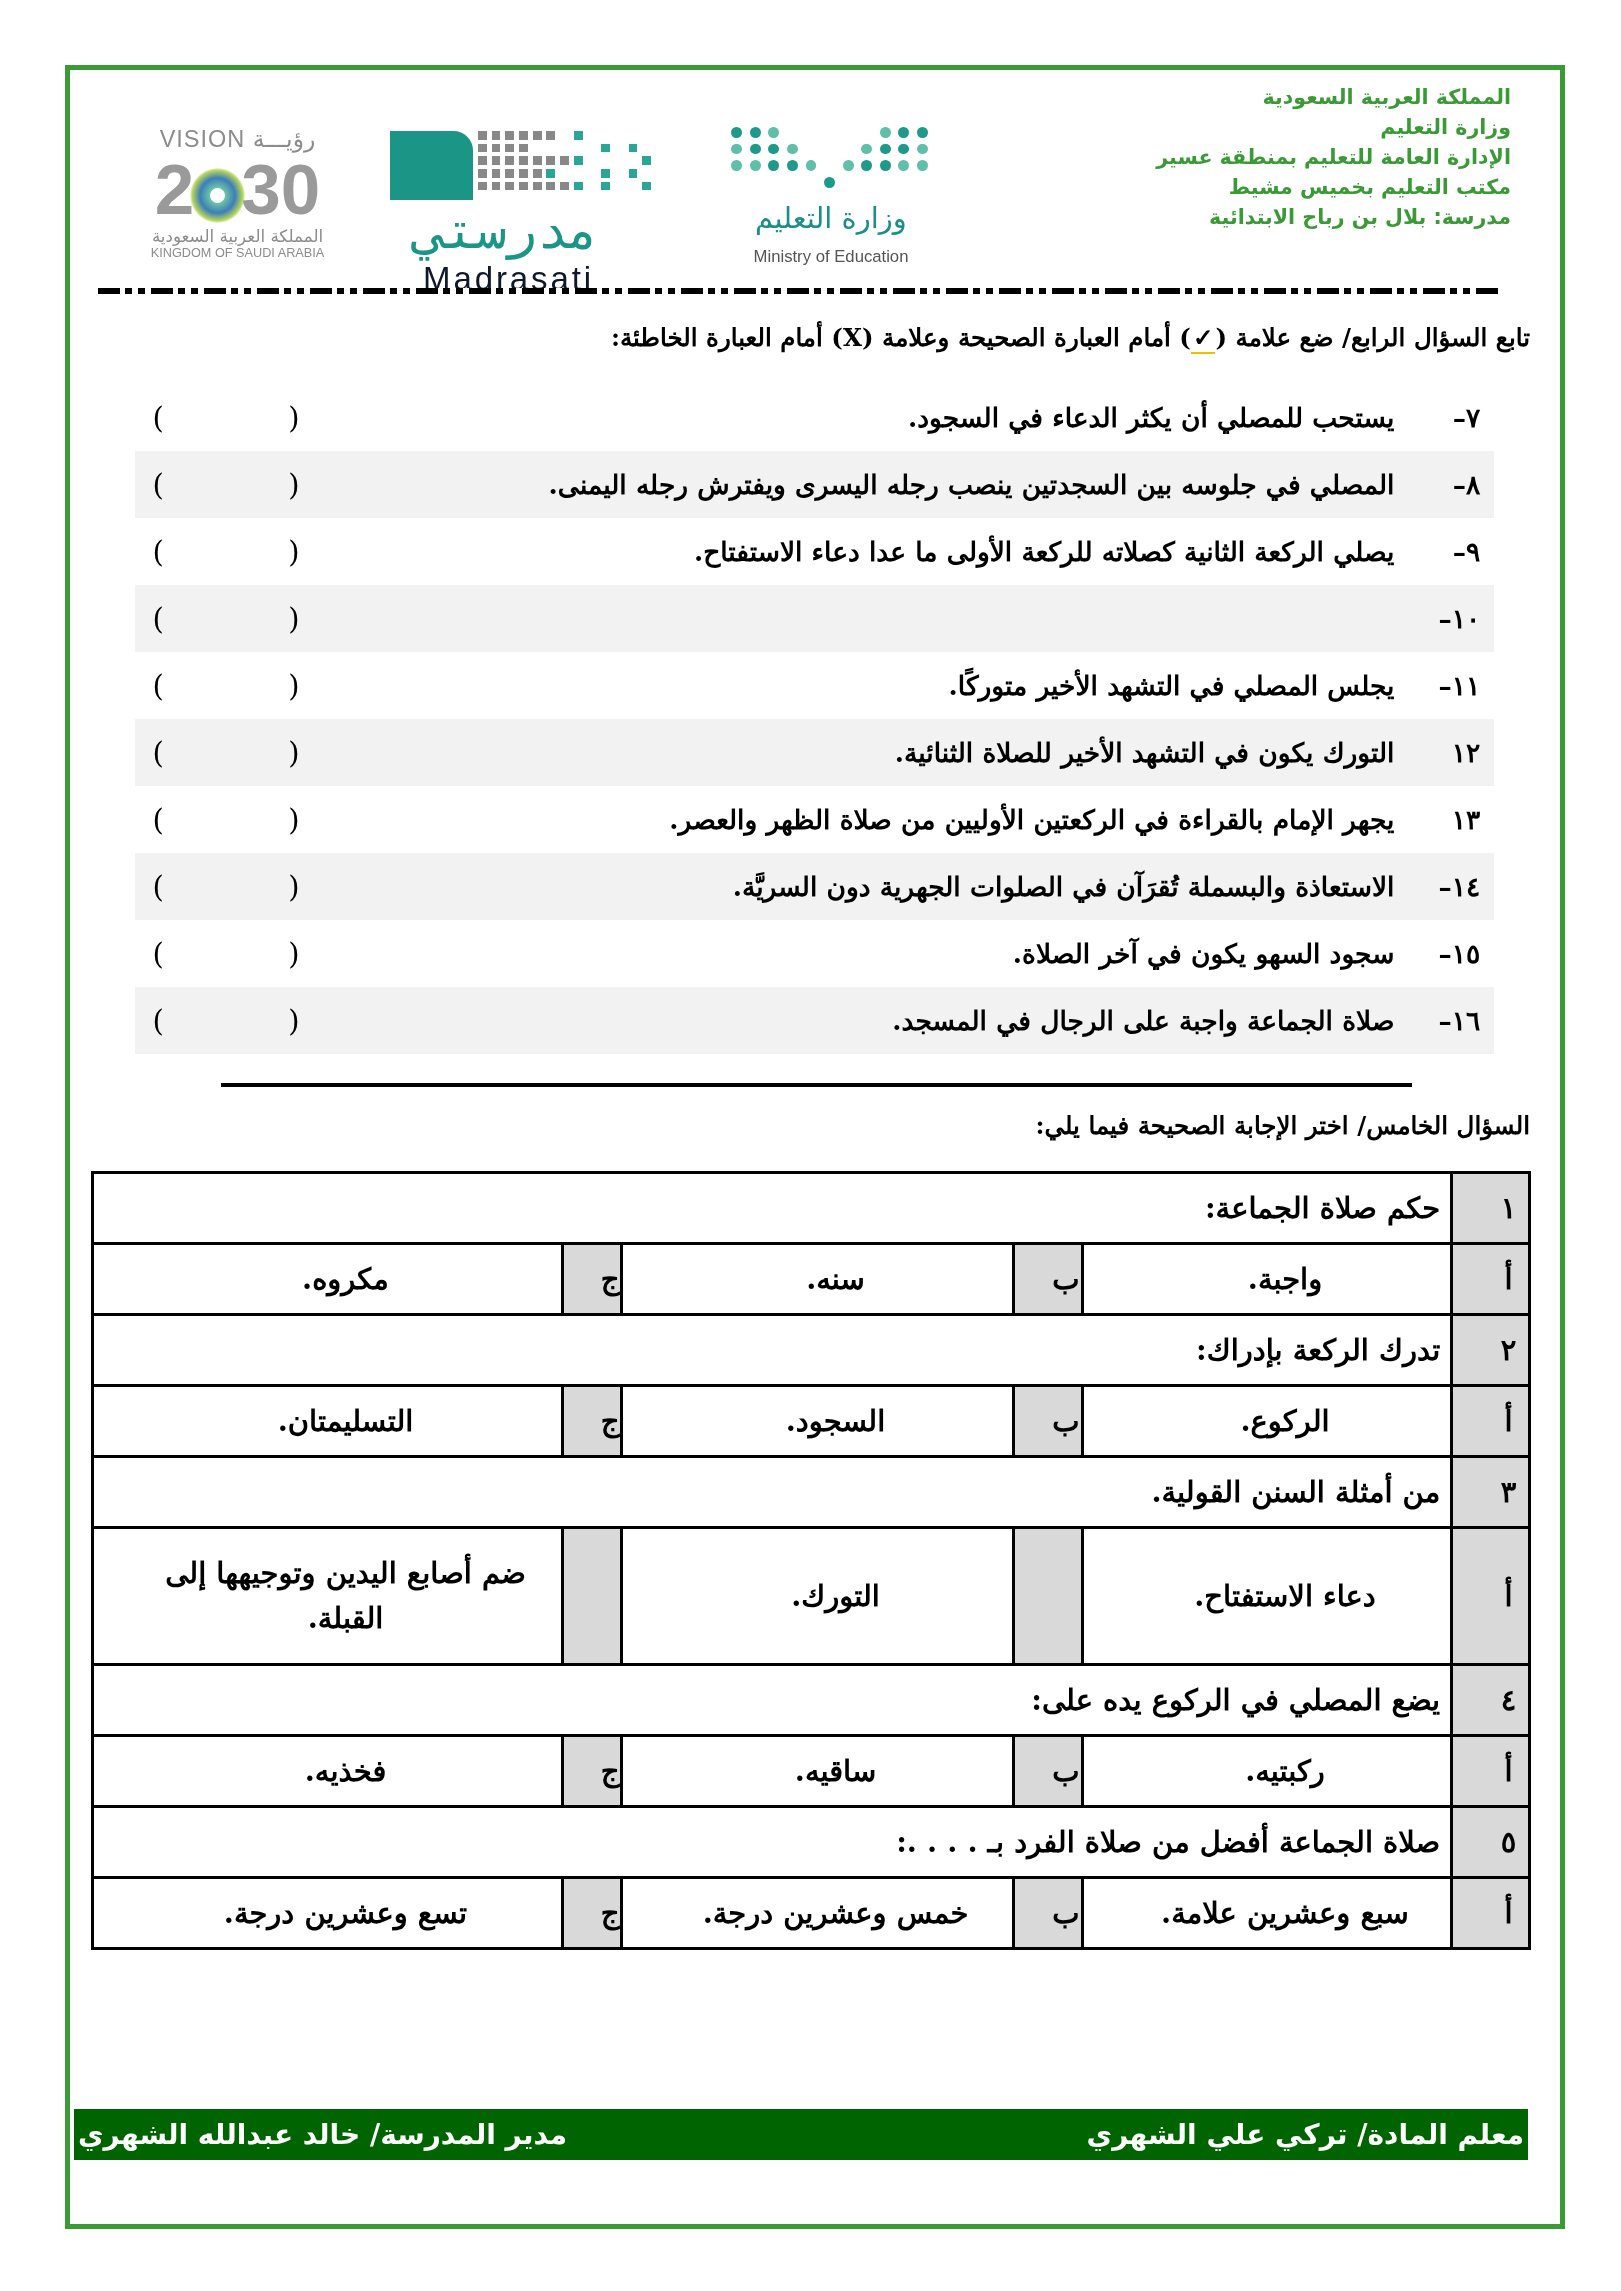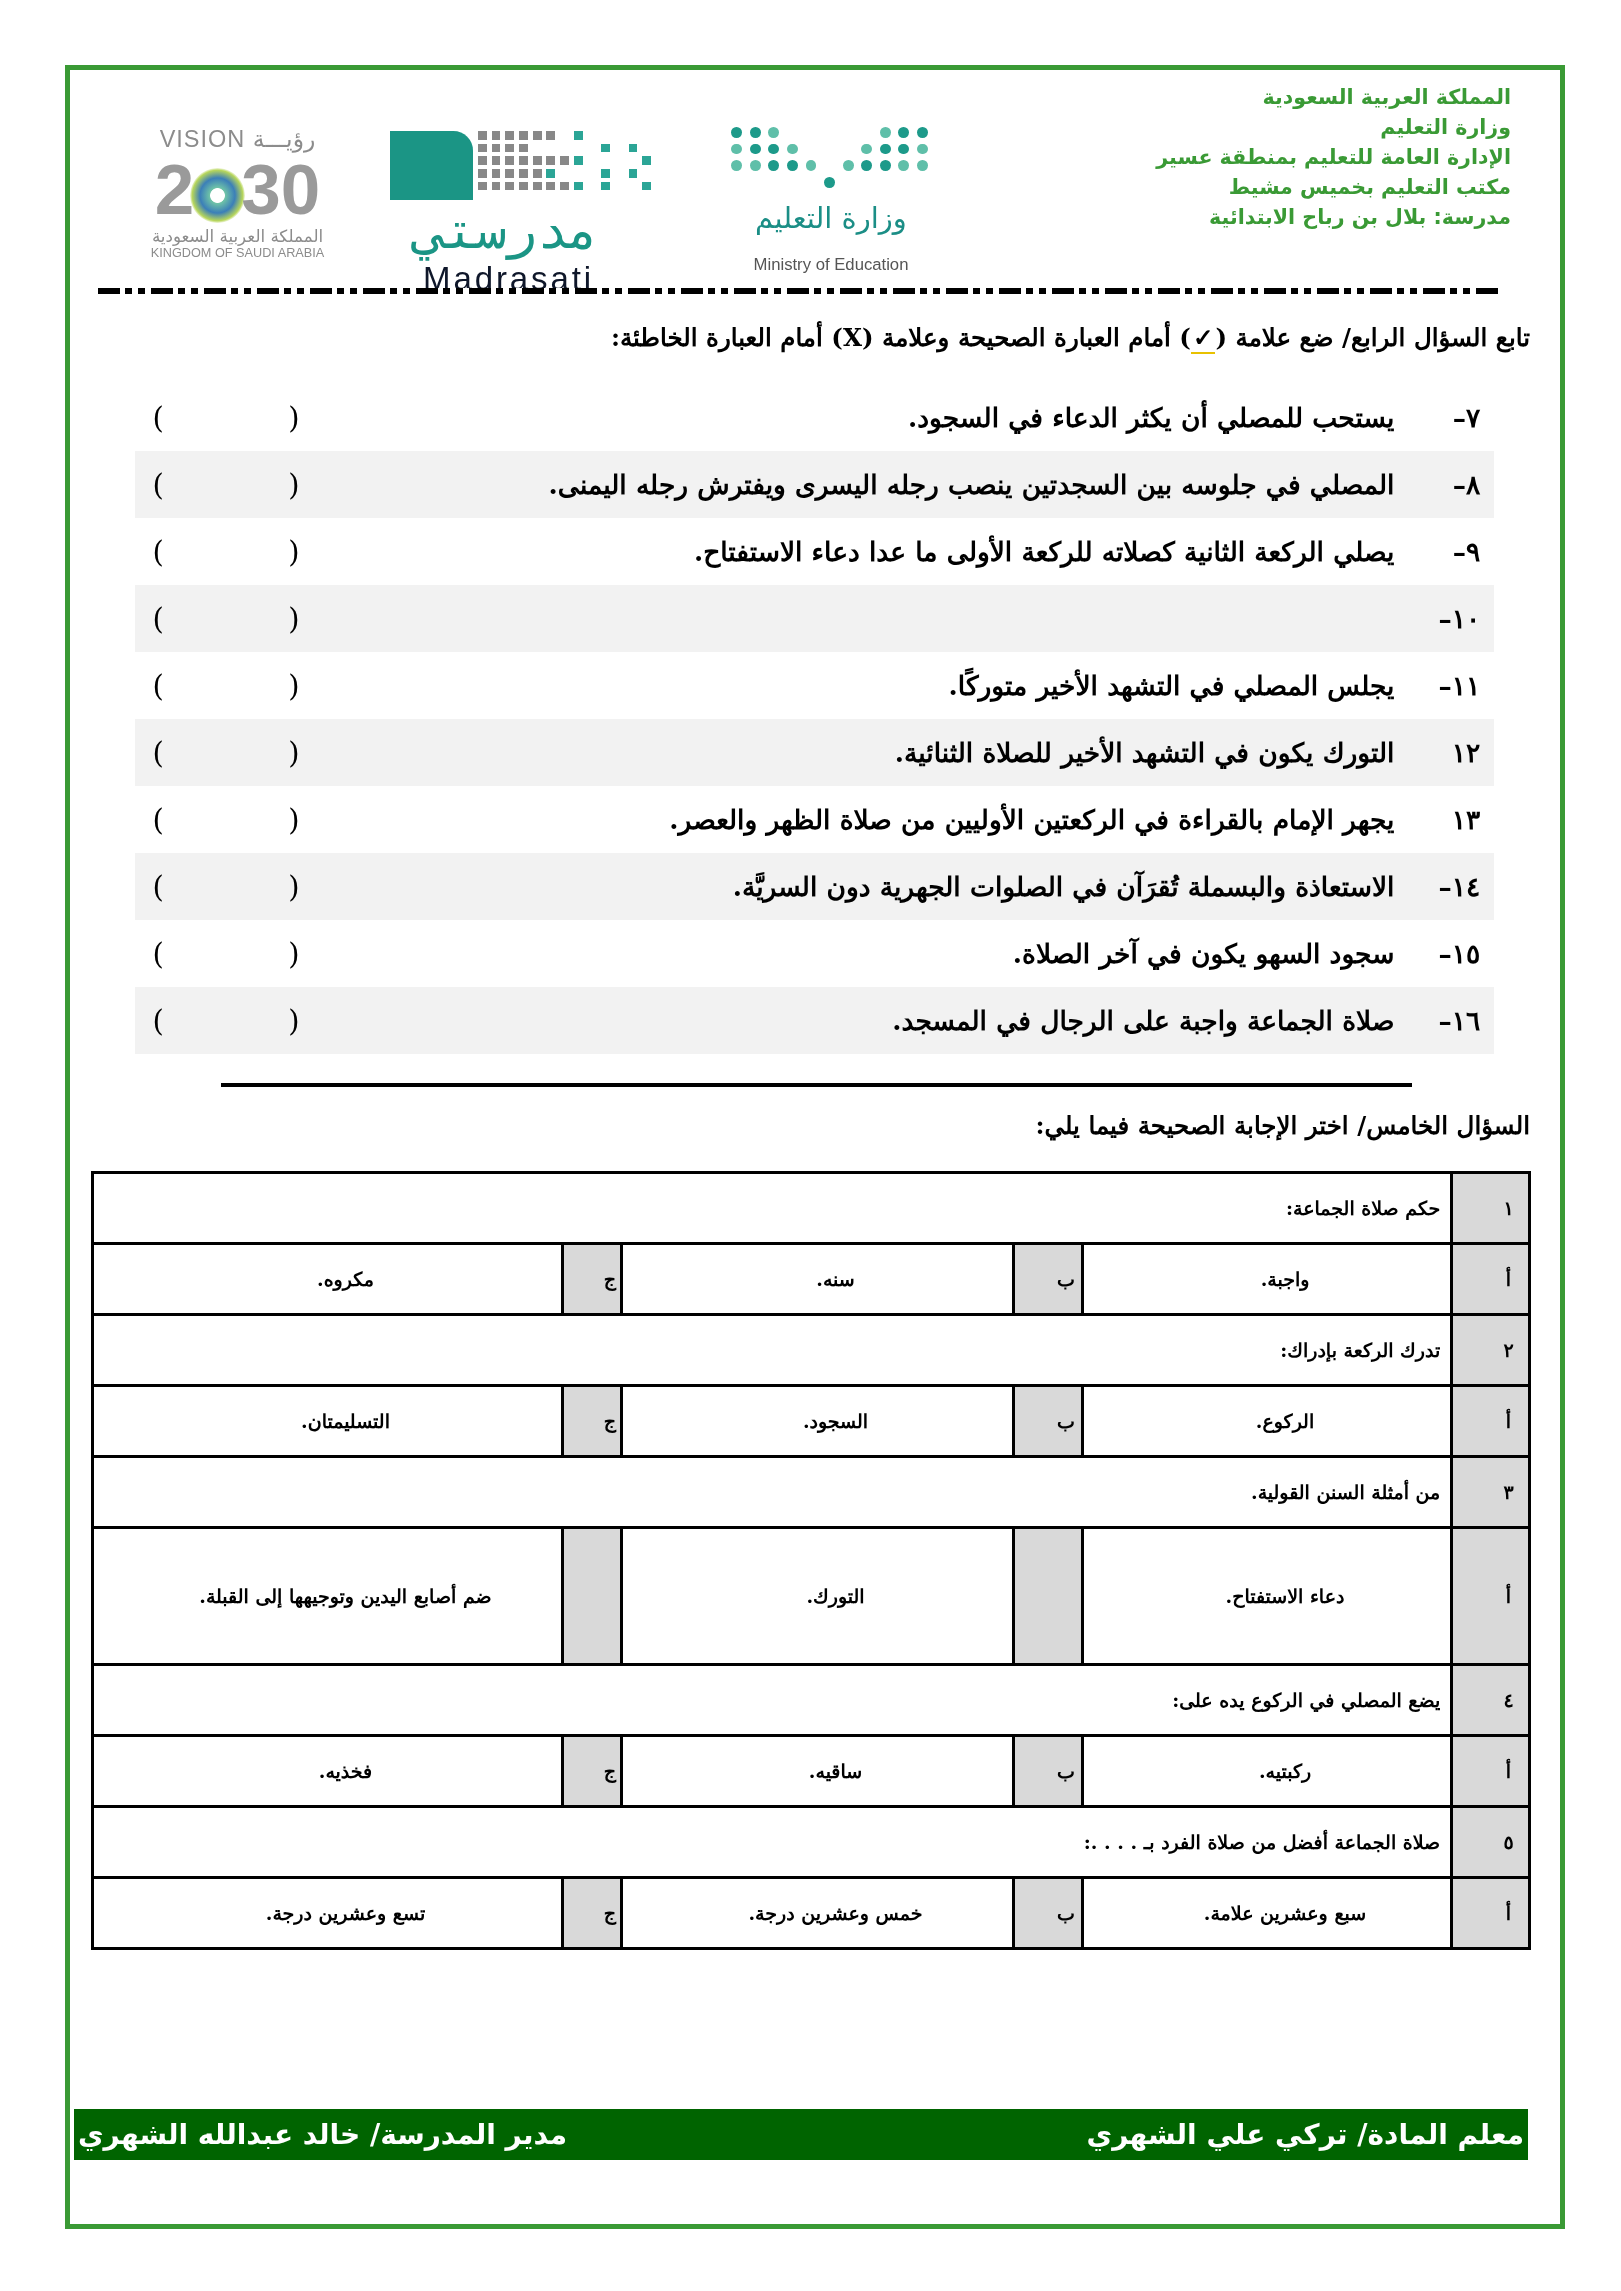--- a/index.html
+++ b/index.html
@@ -12,21 +12,21 @@
   .org-block { position: absolute; right: 110px; top: 82px; width: 510px; direction: rtl; text-align: right;
                font-family: "DejaVu Sans", "Liberation Sans", sans-serif; font-weight: bold; color: #3a9a35;
                font-size: 20.6px; line-height: 30px; }
   .logo { position: absolute; }
   .logo-moe { left: 723px; top: 123px; width: 216px; height: 157px; text-align: center; }
   .moe-dots { display: grid; grid-template-columns: repeat(11, 13.7px); gap: 5.9px 4.9px; justify-content: center; margin-top: 3.9px; }
   .moe-dots span { width: 10.8px; height: 10.8px; border-radius: 50%; background: #1d9a8a; display: block; }
   .moe-dots span.l { background: #5fbfa9; }
   .moe-dots span.o { visibility: hidden; }
   .moe-ar { font-family: "DejaVu Sans", sans-serif; font-size: 29px; color: #1b8e86; direction: rtl; margin-top: 13.7px; letter-spacing: 1px; }
-  .moe-en { font-family: "Liberation Sans", sans-serif; font-size: 16.7px; color: #555; margin-top: 20px; }
+  .moe-en { font-family: "Liberation Sans", sans-serif; font-size: 16.7px; color: #555; margin-top: 12px; }
 
   .logo-mad { left: 384px; top: 125px; width: 274px; height: 167px; }
   .mad-book { position: absolute; left: 5.9px; top: 5.9px; width: 83px; height: 69px; background: #1b9585; border-radius: 0 19.6px 0 0; }
   .mad-grid { position: absolute; left: 94px; top: 5.9px; display: grid; grid-template-columns: repeat(13, 9.8px); gap: 3.9px 3.9px; }
   .mad-grid span { width: 8.8px; height: 8.8px; background: #888; display: block; }
   .mad-grid span.t { background: #2ba596; }
   .mad-grid span.o { visibility: hidden; }
   .mad-ar { position: absolute; left: 0; top: 80px; width: 245px; text-align: center; font-family: Liberation Mono, monospace;
             font-size: 51px; color: #1b9585; direction: rtl; line-height: 59px; }
   .mad-en { position: absolute; left: 39px; top: 135px; font-family: "Liberation Sans", sans-serif; font-size: 33px; color: #0f172a; letter-spacing: 2.9px; }
@@ -51,21 +51,21 @@
   .tf-num { width: 78px; text-align: right; padding-right: 13.7px; font-size: 26.5px; font-weight: bold; white-space: nowrap; }
   .tf-text { flex: 1; font-size: 26.5px; font-weight: bold; padding-right: 21.6px; white-space: nowrap; }
   .tf-paren { position: absolute; left: 17.6px; top: 50%; transform: translateY(-50%); width: 147px; display: flex; justify-content: space-between;
               font-size: 29px; font-weight: normal; direction: ltr; }
 
   .solid-divider { position: absolute; left: 221px; top: 1083px; width: 1191px; height: 3.9px; background: #000; }
 
   
   .q5-title { position: absolute; right: 91px; top: 1111px; direction: rtl; font-size: 24.5px; font-weight: bold; }
   .mcq-table { position: absolute; left: 91px; top: 1171px; width: 1440px; border-collapse: collapse; direction: rtl; table-layout: fixed; }
-  .mcq-table td { border: 3.9px solid #000; font-size: 19px; font-weight: bold; padding-left: 36px; }
+  .mcq-table td { border: 3.9px solid #000; font-size: 29px; font-weight: bold; padding-left: 36px; }
   .mcq-table tr.stem td { height: 71px; }
   .mcq-table tr.opts td { height: 71px; text-align: center; }
   .mcq-table tr.opts.tall td { height: 137px; line-height: 45px; }
   .mcq-table td.lbl { background: #d9d9d9; text-align: center; width: 78px; }
   .mcq-table td.stem-text { text-align: right; padding-right: 9.8px; }
   .mcq-table td.letter { background: #d9d9d9; text-align: center; width: 69px; }
   .mcq-table td.opt-a { width: 369px; }
   .mcq-table td.opt-b { width: 392px; }
 
   

